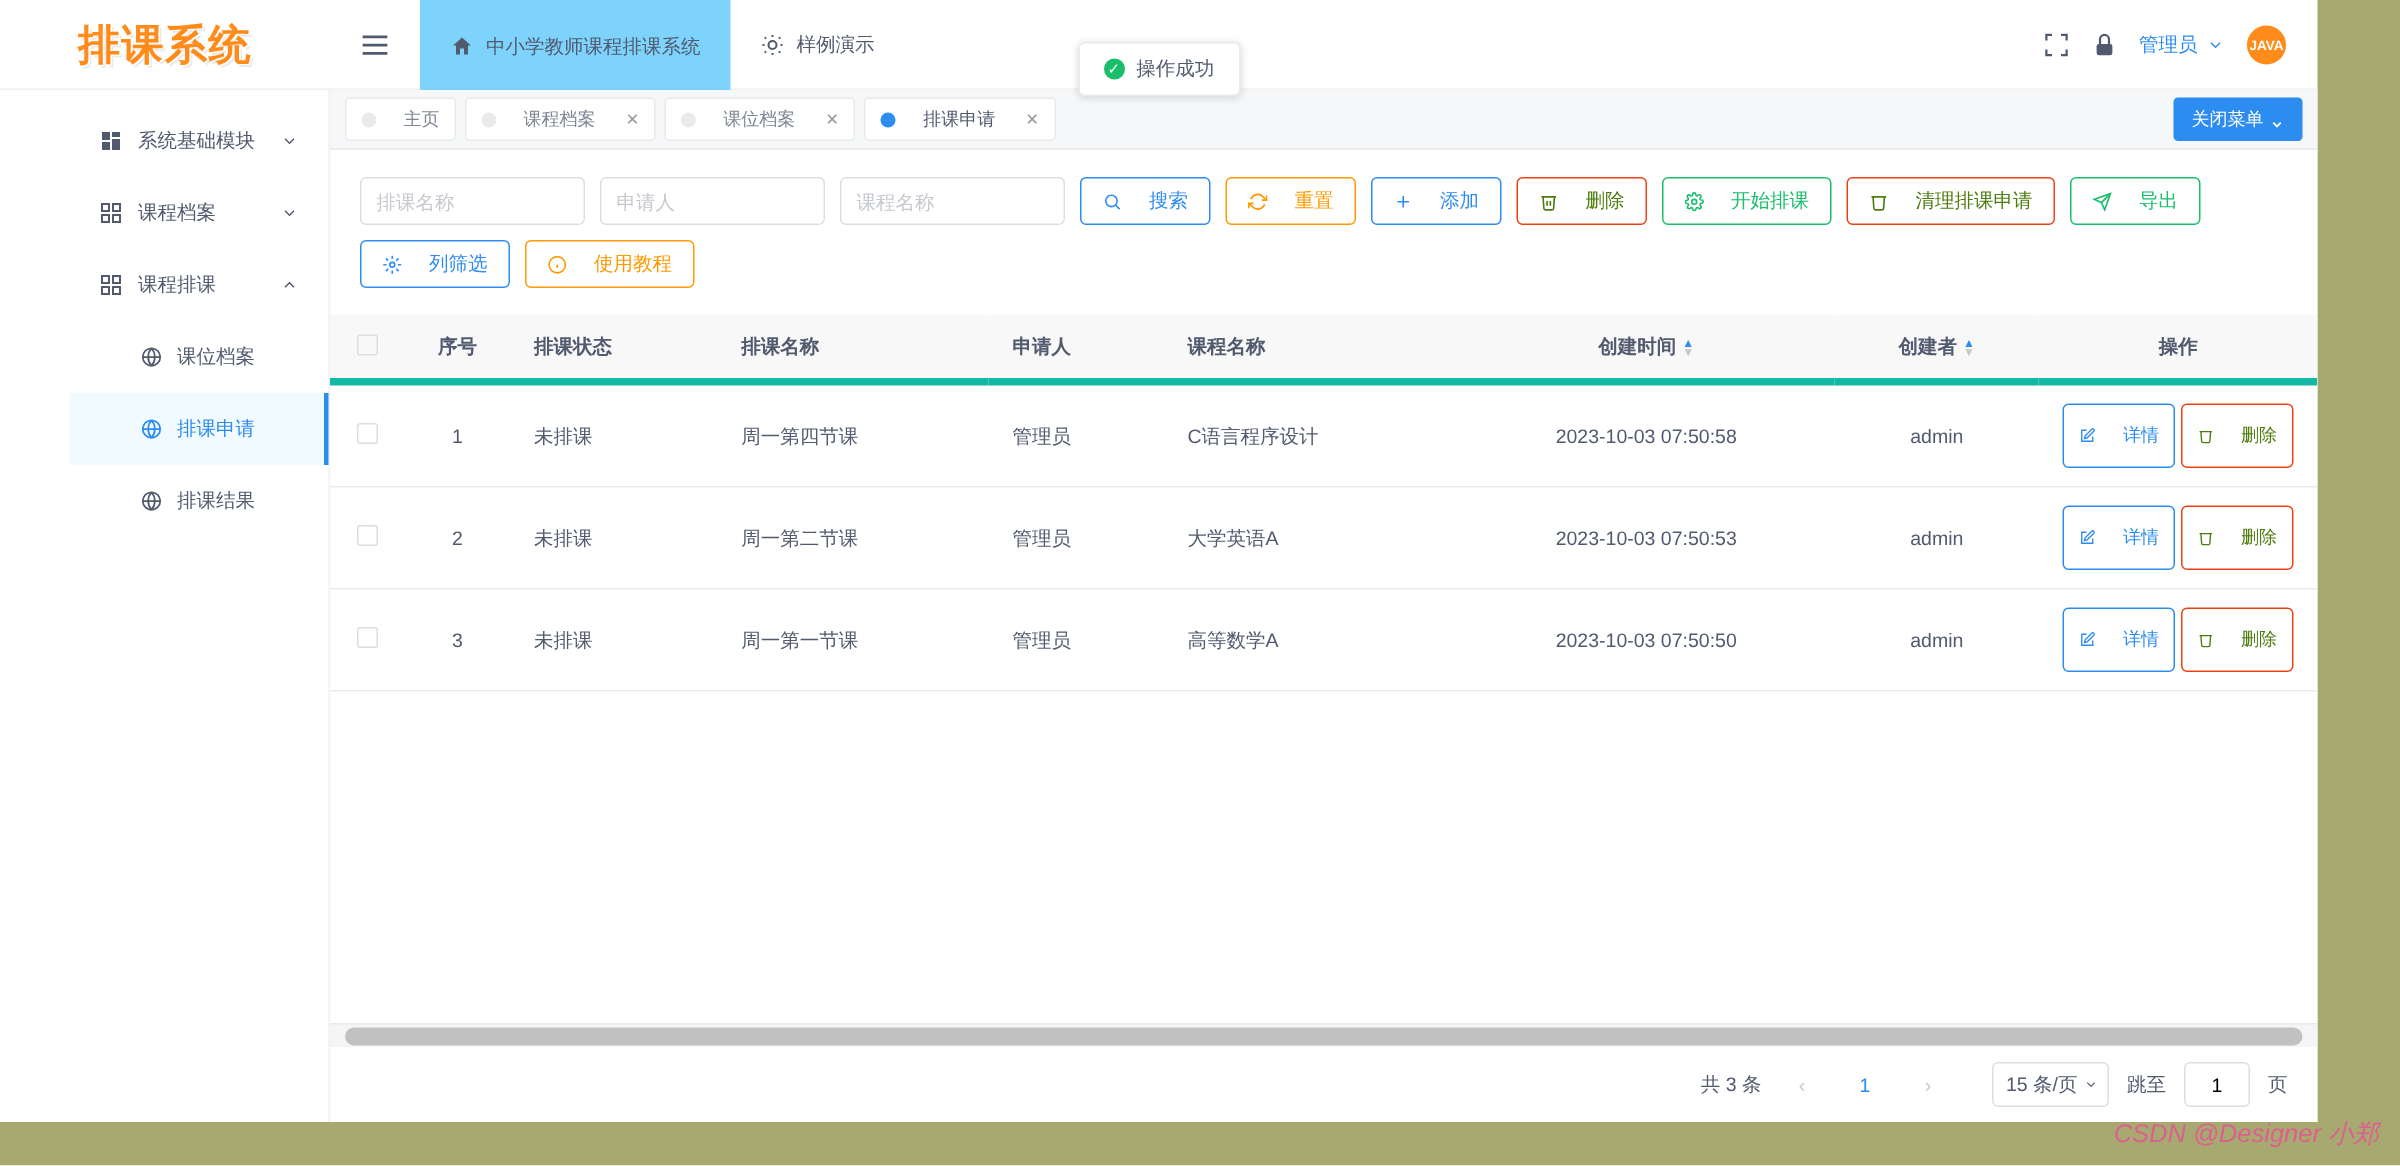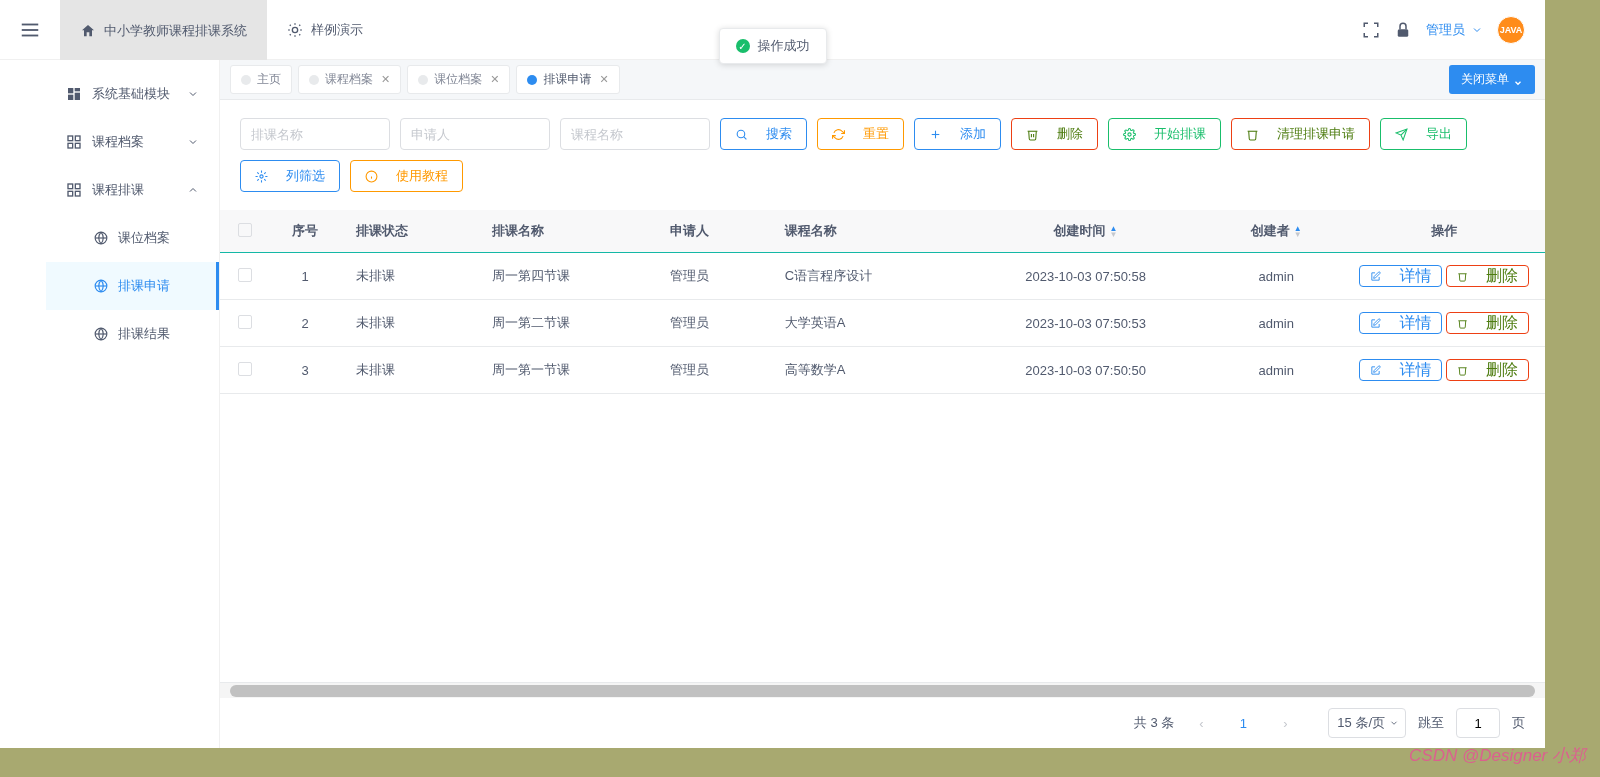--- a/index.html
+++ b/index.html
@@ -7,21 +7,21 @@
 .outer-bg { position: absolute; top: 0; left: 0; right: 0; bottom: 0; background: #a8a970; }
 .app { position: absolute; top: 0; left: 0; width: 1545px; height: 748px; background: #fff; display: flex; flex-direction: column; }
 
 
 .header { height: 60px; display: flex; align-items: center; border-bottom: 1px solid #f0f0f0; }
 .logo-area { width: 220px; display: flex; align-items: center; justify-content: center; height: 100%; }
 .logo-text { font-size: 28px; font-weight: bold; color: #ff8c1a; letter-spacing: 1px; text-shadow: 1px 1px 0 #fff, 2px 2px 0 rgba(0,0,0,0.08); }
 .hamburger { width: 60px; display: flex; align-items: center; justify-content: center; cursor: pointer; color: #515a6e; }
 .header-tabs { display: flex; align-items: center; height: 100%; }
 .header-tab { height: 60px; display: flex; align-items: center; padding: 0 20px; gap: 8px; cursor: pointer; color: #515a6e; }
-.header-tab.active { border-top: 2px solid transparent; background: #e5e5e5; align-items: center; }
+.header-tab.active { border-top: 2px solid transparent; background: #7dd3fc; align-items: center; }
 .header-right { margin-left: auto; display: flex; align-items: center; gap: 14px; padding-right: 20px; }
 .icon-btn { cursor: pointer; color: #515a6e; display: flex; align-items: center; }
 .user-area { display: flex; align-items: center; gap: 6px; color: #2d8cf0; cursor: pointer; }
 .avatar { width: 28px; height: 28px; border-radius: 50%; background: #ff8c1a; display: flex; align-items: center; justify-content: center; font-size: 9px; font-weight: bold; color: #fff; border: 1px solid #fff; }
 
 
 .toast { position: absolute; top: 28px; left: 50%; transform: translateX(-50%); background: #fff; border: 1px solid #e8eaec; border-radius: 4px; padding: 8px 16px; display: flex; align-items: center; gap: 8px; box-shadow: 0 1px 6px rgba(0,0,0,0.15); z-index: 100; }
 .toast-dot { width: 14px; height: 14px; border-radius: 50%; background: #19be6b; display: flex; align-items: center; justify-content: center; color: #fff; font-size: 10px; }
 
 
@@ -30,44 +30,44 @@
 .menu-item { height: 48px; display: flex; align-items: center; padding: 0 20px; gap: 10px; cursor: pointer; color: #515a6e; position: relative; }
 .menu-item.sub { padding-left: 48px; }
 .menu-item.active { background: #f0faff; color: #2d8cf0; }
 .menu-item.active::before { content: ""; position: absolute; right: 0; top: 0; bottom: 0; width: 3px; background: #2d8cf0; }
 .menu-chevron { margin-left: auto; }
 
 .main { flex: 1; display: flex; flex-direction: column; background: #f5f7f9; overflow: hidden; }
 
 
 .tabs-bar { height: 40px; background: #f5f7f9; display: flex; align-items: center; padding: 0 10px; gap: 6px; border-bottom: 1px solid #e8eaec; }
-.tab { background: #fff; border-radius: 3px; padding: 5px 10px; display: flex; align-items: center; gap: 6px; cursor: pointer; border: 1px solid #e8eaec; font-size: 12px; color: #808695; }
+.tab { background: #fff; border-radius: 3px; padding: 5px 10px; display: flex; align-items: center; gap: 18px; cursor: pointer; border: 1px solid #e8eaec; font-size: 12px; color: #808695; }
 .tab-dot { width: 10px; height: 10px; border-radius: 50%; background: #e8eaec; }
 .tab.active .tab-dot { background: #2d8cf0; }
 .tab.active { color: #515a6e; }
 .tab-close { font-size: 11px; color: #999; margin-left: 2px; }
 .close-menu { margin-left: auto; background: #2d8cf0; color: #fff; padding: 6px 12px; border-radius: 3px; cursor: pointer; display: flex; align-items: flex-end; gap: 4px; font-size: 12px; }
 
 
 .content { flex: 1; background: #fff; margin: 0; display: flex; flex-direction: column; overflow: hidden; }
 .toolbar { padding: 18px 20px; display: flex; align-items: center; gap: 10px; flex-wrap: wrap; }
 .input { height: 32px; border: 1px solid #dcdee2; border-radius: 4px; padding: 0 10px; font-size: 13px; color: #515a6e; outline: none; width: 150px; }
 .input::placeholder { color: #c5c8ce; }
 .btn { height: 32px; padding: 0 14px; border: 1px solid; border-radius: 4px; background: #fff; cursor: pointer; display: inline-flex; align-items: center; gap: 18px; font-size: 13px; }
 .btn-primary { border-color: #2d8cf0; color: #2d8cf0; }
 .btn-warning { border-color: #ff9900; color: #ff9900; }
 .btn-success { border-color: #19be6b; color: #19be6b; }
 .btn-error { border-color: #ed4014; color: #4d7c0f; }
-.btn.tiny { height: 22px; padding: 0 10px; font-size: 16px; }
+.btn.tiny { height: 43px; padding: 0 10px; font-size: 12px; }
 
 
 .table-wrap { flex: 1; overflow: auto; }
 table { width: 100%; border-collapse: collapse; }
 th, td { text-align: left; padding: 12px 16px; font-size: 13px; white-space: nowrap; }
-th { background: #f8f8f9; font-weight: bold; color: #515a6e; border-bottom: 1px solid #14b8a6; }
+th { background: #f8f8f9; font-weight: bold; color: #515a6e; border-bottom: 5px solid #14b8a6; }
 td { border-bottom: 1px solid #e8eaec; color: #515a6e; }
 .chk { width: 14px; height: 14px; border: 1px solid #dcdee2; border-radius: 2px; display: inline-block; cursor: pointer; }
 .th-center, .td-center { text-align: center; }
 .sort-arrows { display: inline-flex; flex-direction: column; margin-left: 4px; line-height: 6px; font-size: 8px; color: #c5c8ce; vertical-align: middle; }
 .sort-arrows span:first-child { color: #2d8cf0; }
 
 .h-scroll { height: 16px; background: #f5f5f5; position: relative; border-top: 1px solid #e8eaec; }
 .h-scroll-thumb { position: absolute; left: 10px; right: 10px; top: 2px; height: 12px; background: #c1c1c1; border-radius: 6px; }
 
 
@@ -80,20 +80,23 @@
 .watermark { position: absolute; bottom: 10px; right: 14px; color: #ec4899; font-size: 17px; font-style: italic; opacity: 0.75; }
 svg { display: block; }
 </style>
 </head>
 <body>
 
 <div class="outer-bg"></div>
 <div class="app">
 
   <div class="header">
+    <div class="logo-area">
+      <span class="logo-text">排课系统</span>
+    </div>
     <div class="hamburger">
       <svg width="22" height="22" viewBox="0 0 24 24" fill="none" stroke="currentColor" stroke-width="2">
           <line x1="3" y1="6" x2="21" y2="6"></line>
           <line x1="3" y1="12" x2="21" y2="12"></line>
           <line x1="3" y1="18" x2="21" y2="18"></line>
         </svg>
     </div>
     <div class="header-tabs">
       <div class="header-tab active">
         <svg width="16" height="16" viewBox="0 0 24 24" fill="currentColor">

